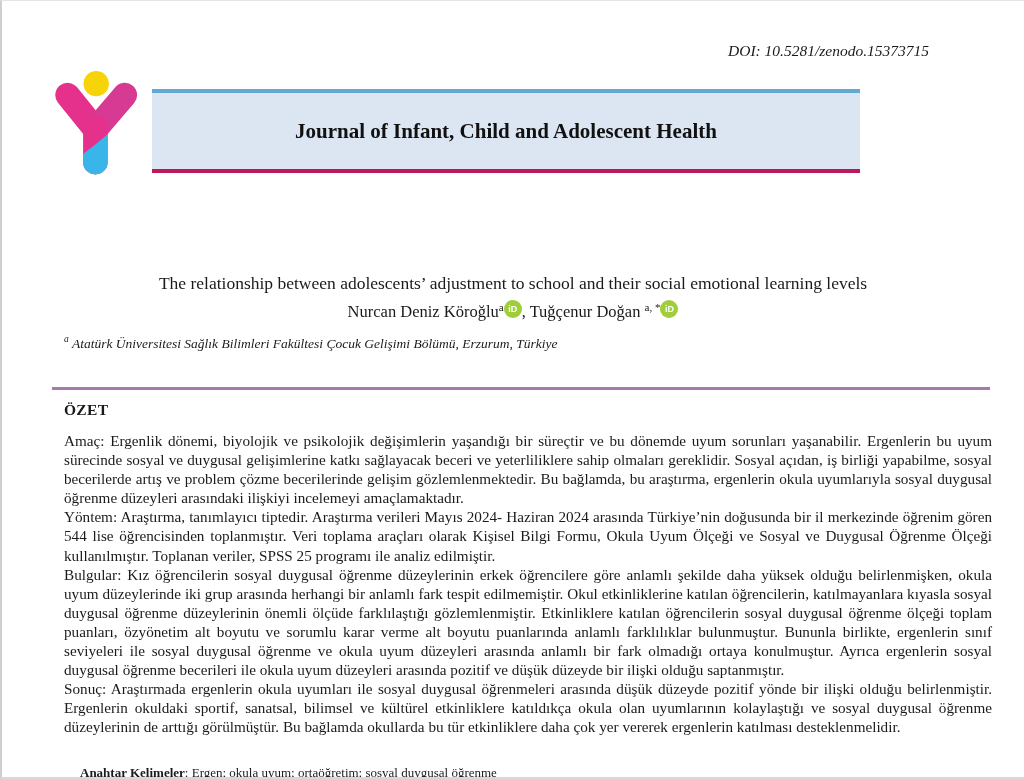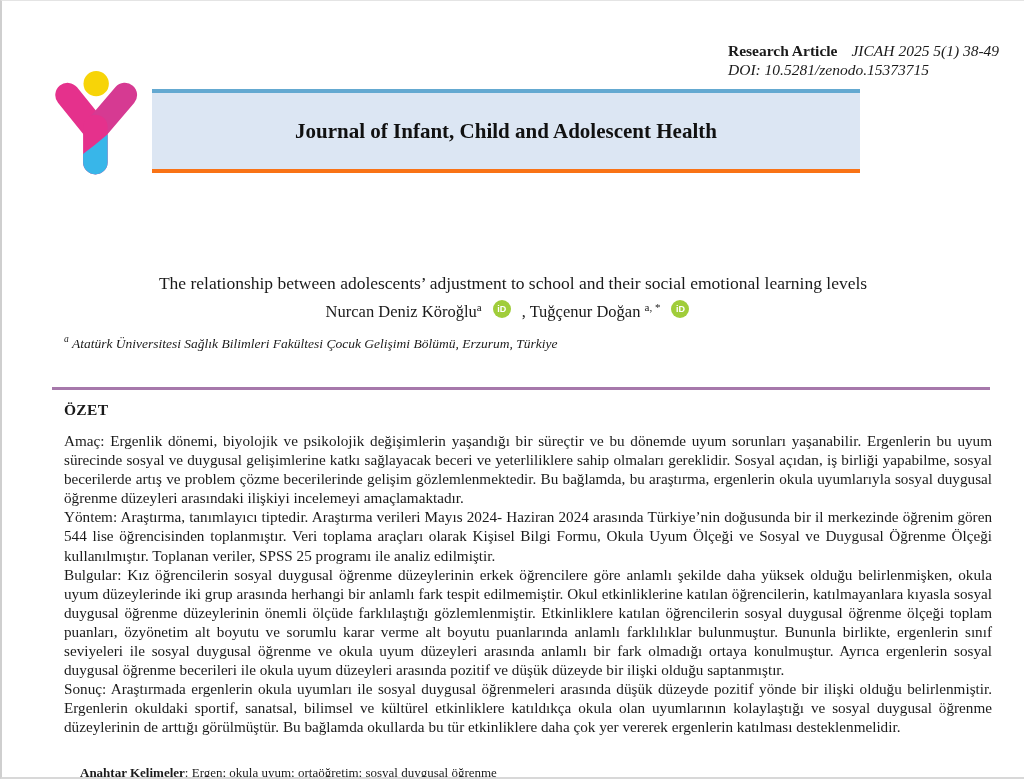--- a/index.html
+++ b/index.html
@@ -23,62 +23,59 @@
   .ref-line1 b{font-weight:bold;}
   .ref-journal{font-style:italic;margin-left:14px;}
   .ref-doi{font-style:italic;}
   .ref-doi-val{font-weight:normal;font-style:italic;}
   
   .logo{position:absolute;left:50px;top:64px;width:90px;height:124px;}
   
   .banner{
     position:absolute;left:150px;top:88px;width:708px;height:84px;
     background:#dce6f3;
-    border-top:4px solid #64a9d1;border-bottom:4px solid #f97316;
+    border-top:4px solid #64a9d1;border-bottom:4px solid #be185d;
     box-sizing:border-box;
     display:flex;align-items:center;justify-content:center;
   }
   .banner-title{font-size:21px;font-weight:bold;color:#111;}
   
   .title-tr{position:absolute;top:202px;left:30px;right:30px;text-align:center;
     font-size:17.5px;font-weight:bold;}
   .title-en{position:absolute;top:252px;left:30px;right:30px;text-align:center;
     font-size:17.5px;margin-top:20px;}
   .authors{position:absolute;top:299px;left:0;right:0;text-align:center;font-size:16.5px;}
   .authors sup{font-size:11px;}
   .orcid{
     display:inline-flex;width:18px;height:18px;border-radius:50%;
     background:#a0cd3a;color:#ffffff;
     font-family:"Liberation Sans","DejaVu Sans",sans-serif;
     font-size:9px;font-weight:bold;
     align-items:center;justify-content:center;
-    vertical-align:5px;margin:0 11px;
+    vertical-align:5px;margin:0 0;
   }
   .affiliation{position:absolute;top:333px;left:62px;font-size:13.5px;font-style:italic;}
   .affiliation sup{font-size:9.5px;}
   .rule-purple{position:absolute;top:386px;left:50px;width:938px;height:3px;background:#a678ab;}
   .ozet{position:absolute;top:400px;left:62px;font-size:15.5px;font-weight:bold;letter-spacing:0.3px;}
   .abstract{
     position:absolute;top:430px;left:62px;width:928px;
     font-size:15.2px;line-height:19.1px;text-align:justify;
   }
   .abstract p{margin:0;}
   .plabel{font-weight:normal;}
   .keywords{position:absolute;top:764px;left:62px;font-size:13px;margin-left:16px;}
   .kw-label{font-weight:bold;}
 </style>
 </head>
 <body>
 
 <div class="page">
 
   <div class="ref-block">
-    <div class="ref-line1">
-      <b>Research Article</b><span class="ref-journal">JICAH 2025 5(1) 38-49</span>
-    </div>
     <div class="ref-line2">
       <span class="ref-doi">DOI: </span><span class="ref-doi-val">10.5281/zenodo.15373715</span>
     </div>
   </div>
 
   <div class="logo">
     <svg width="90" height="124" viewBox="0 0 110 140">
       <line x1="19" y1="31" x2="53" y2="73" stroke="#e5318c" stroke-width="30" stroke-linecap="round"></line>
       <line x1="89" y1="31" x2="53" y2="73" stroke="#d63a92" stroke-width="30" stroke-linecap="round"></line>
       <line x1="53" y1="70" x2="53" y2="113" stroke="#e5318c" stroke-width="30" stroke-linecap="round"></line>

